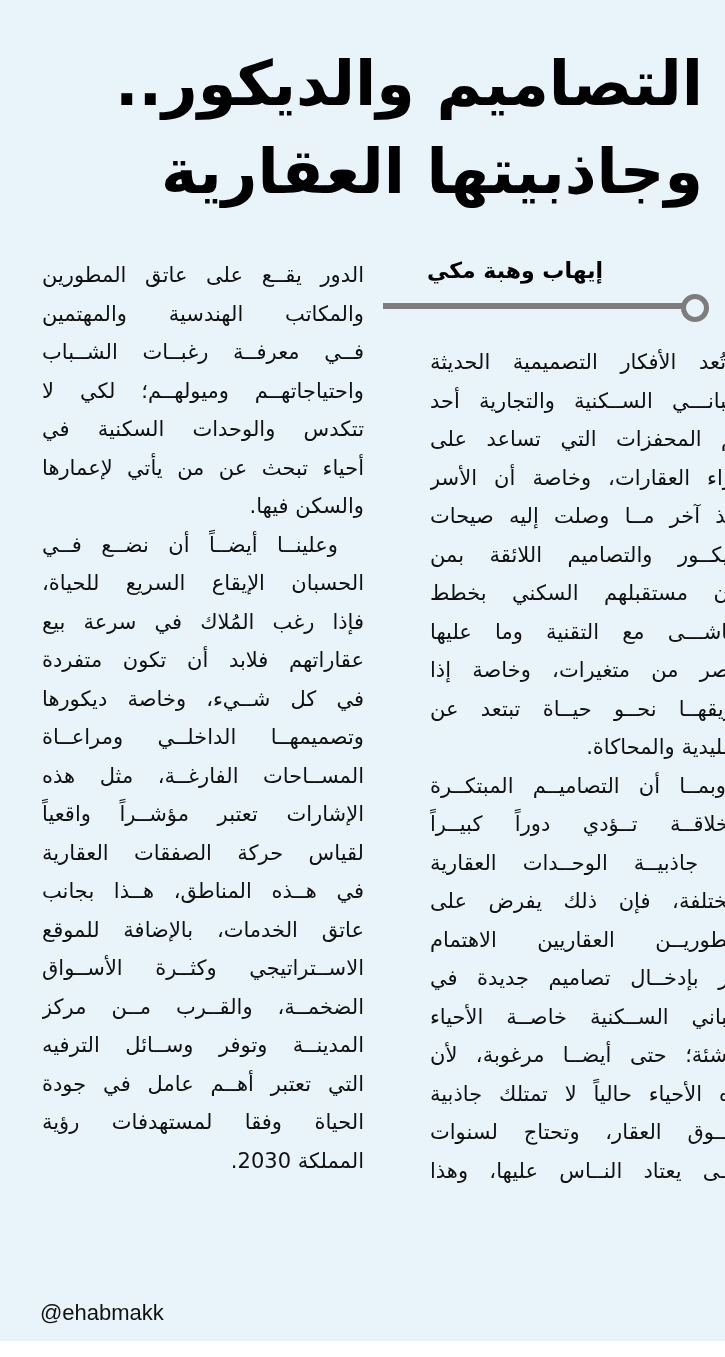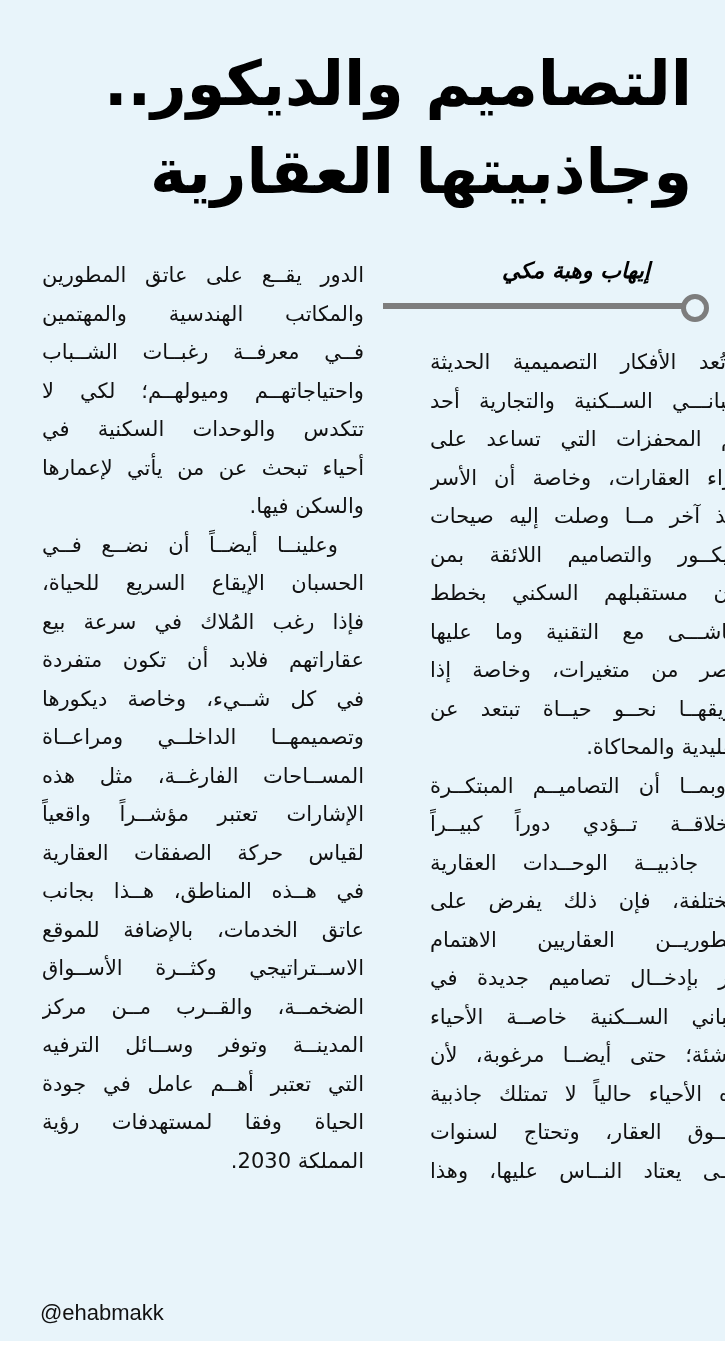--- a/index.html
+++ b/index.html
@@ -4,31 +4,31 @@
   <style>
     html, body { margin: 0; padding: 0; background: #ffffff; }
     body { width: 725px; height: 1357px; position: relative; overflow: hidden; }
     .page {
       position: absolute; left: 0; top: 0; width: 725px; height: 1341px;
       background: #e8f4fa;
       font-family: "DejaVu Sans", sans-serif;
       color: #111;
     }
     .headline {
-      position: absolute; right: 33px; top: 40px; width: 640px;
+      position: absolute; right: 22px; top: 40px; width: 640px;
       direction: rtl; text-align: right;
       font-family: "DejaVu Sans", sans-serif; font-weight: bold;
       font-size: 62px; line-height: 88px; color: #000;
       letter-spacing: -1px;
     }
     .headline div { white-space: nowrap; }
     .byline {
       position: absolute; left: 380px; top: 258px; width: 270px;
-      direction: rtl; text-align: right;
-      font-weight: bold; font-size: 22px; color: #000; font-style: italic;
+      direction: rtl; text-align: center;
+      font-weight: bold; font-size: 22px; color: #000;
     }
     .rule {
       position: absolute; left: 383px; top: 303px; width: 300px; height: 6px;
       background: #7d7d7d;
     }
     .ring {
       position: absolute; left: 681px; top: 294px; width: 18px; height: 18px;
       border: 5px solid #7d7d7d; border-radius: 50%;
       background: #e8f4fa;
     }

